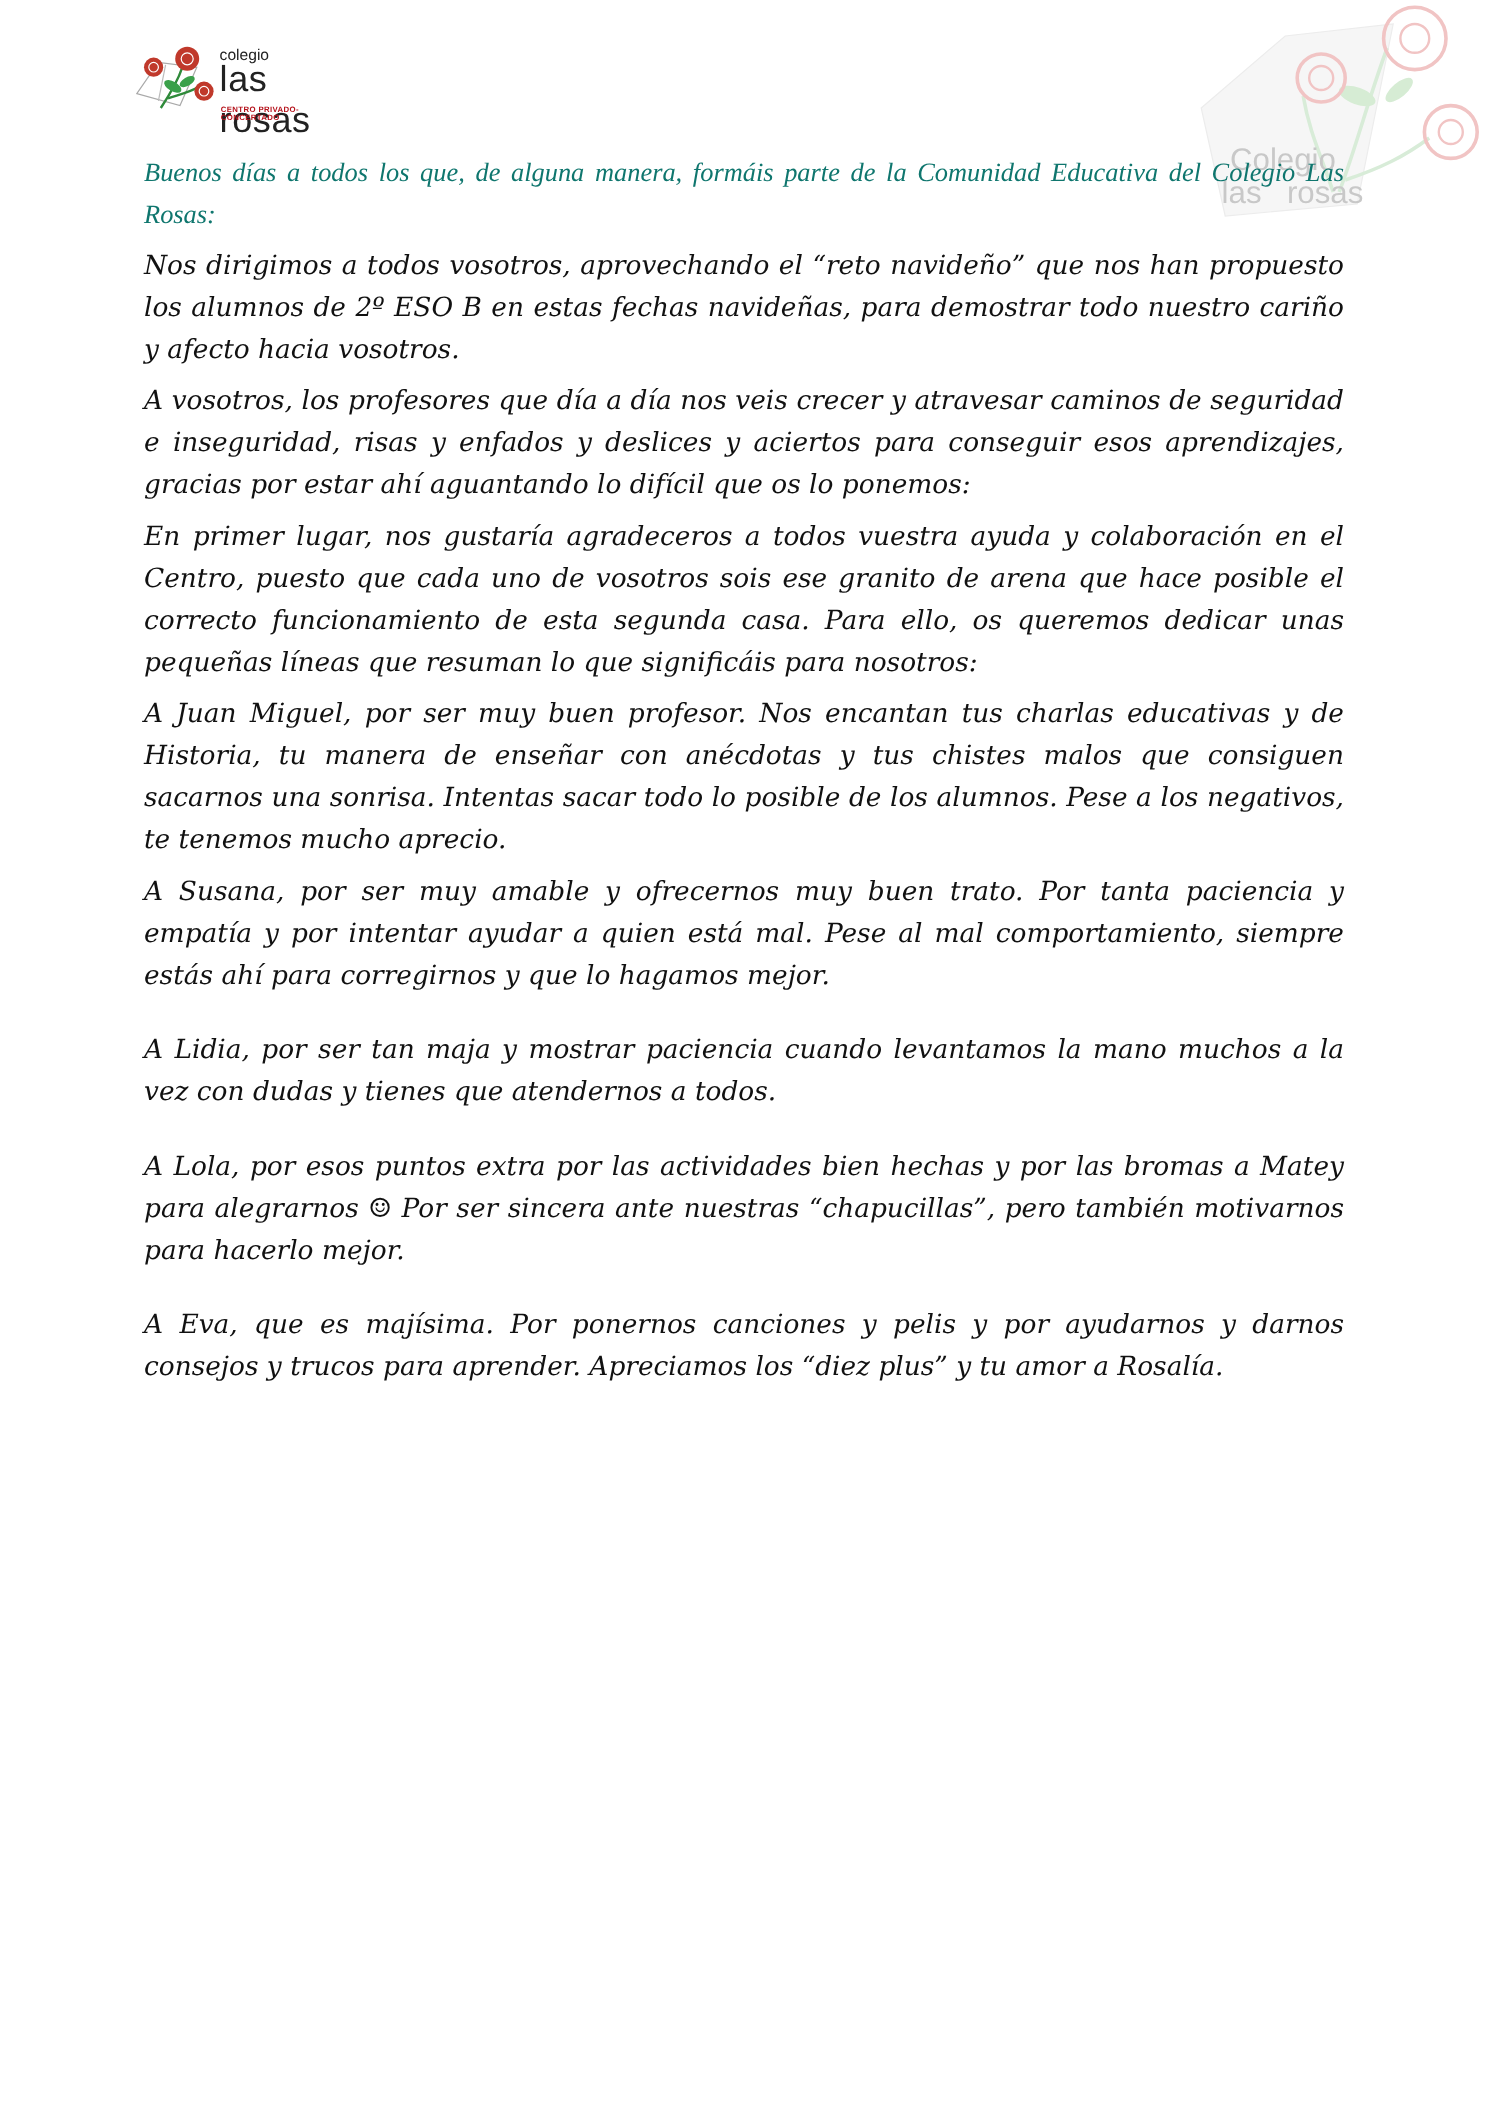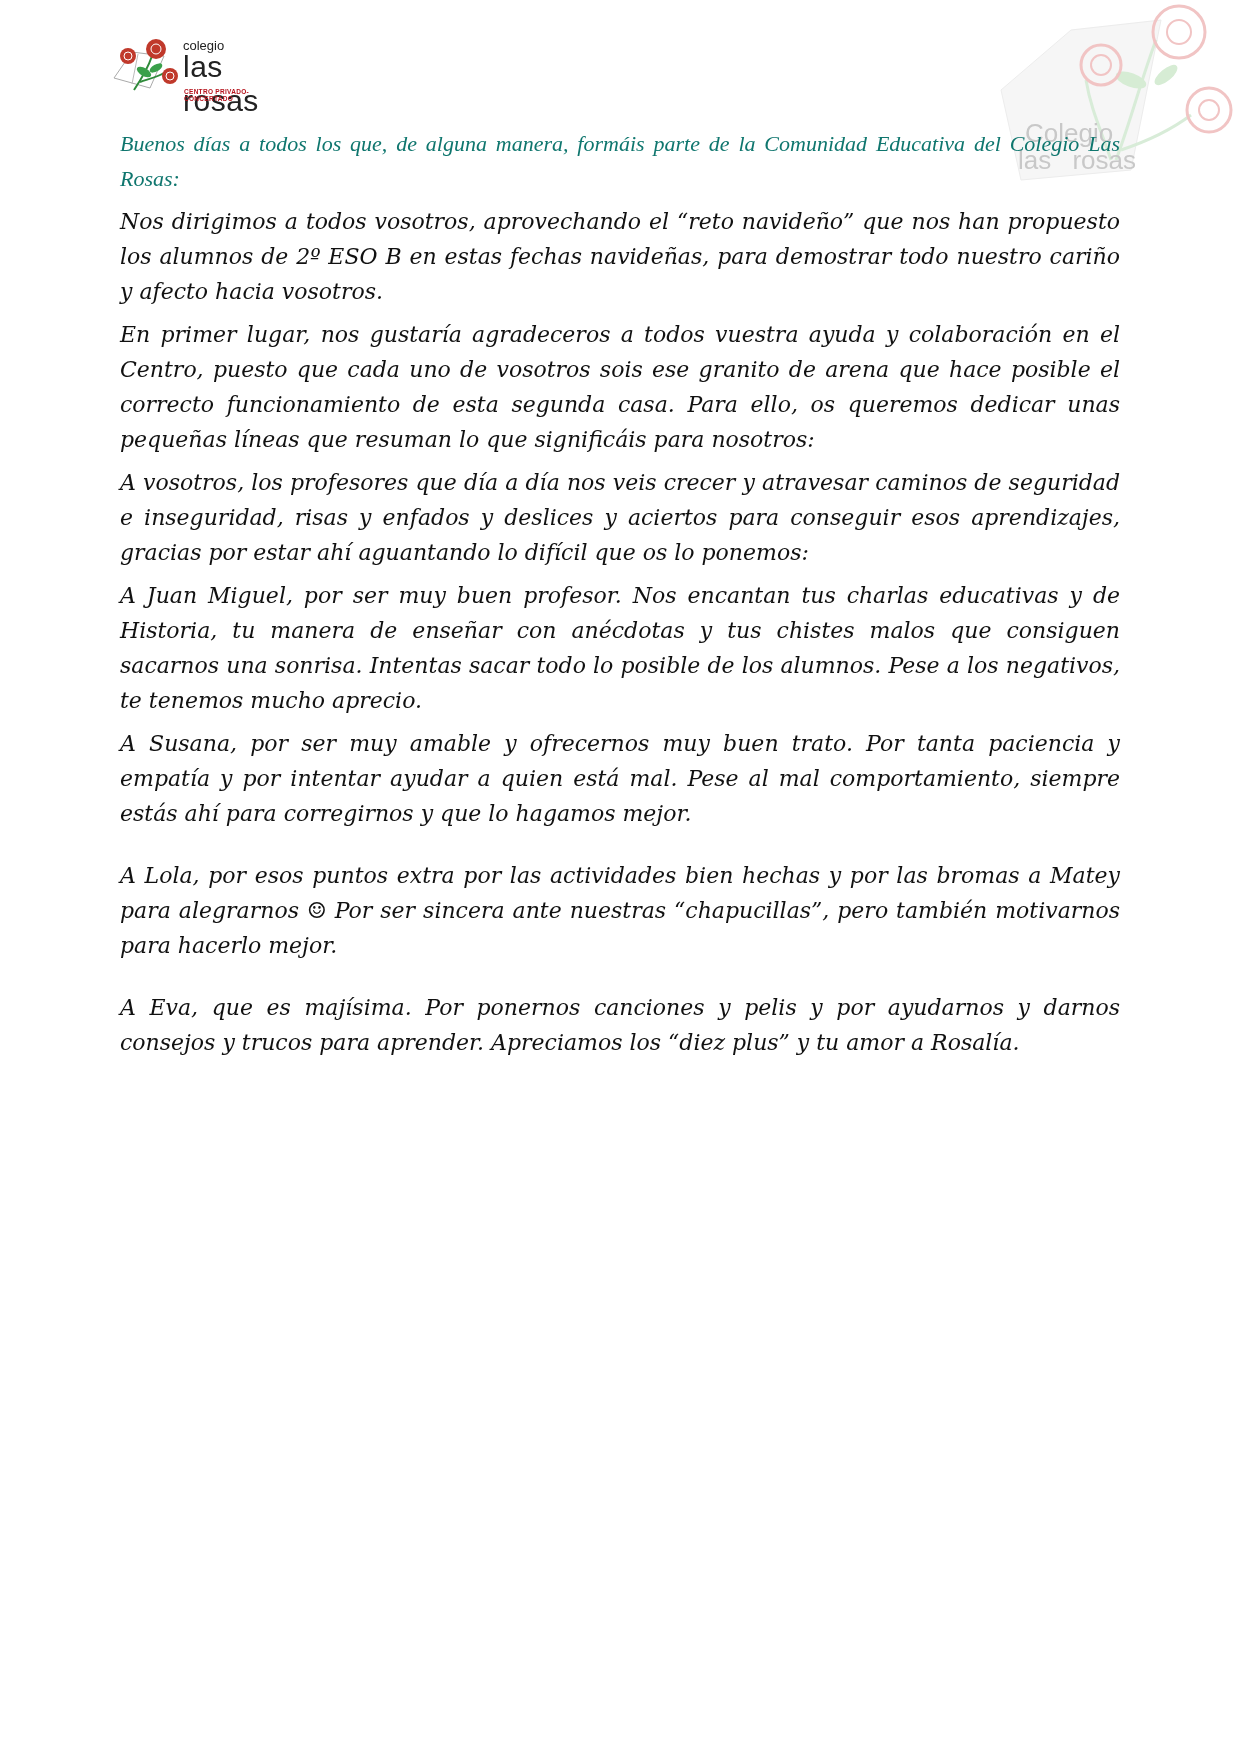--- a/index.html
+++ b/index.html
@@ -61,19 +61,20 @@
   <circle cx="188" cy="32" r="12" fill="none" stroke="#f1c4c4" stroke-width="2"></circle>
   <circle cx="218" cy="110" r="22" fill="none" stroke="#f1c4c4" stroke-width="3"></circle>
   <circle cx="218" cy="110" r="10" fill="none" stroke="#f1c4c4" stroke-width="2"></circle>
 </svg>
 <span class="wm-text1">Colegio</span>
 <span class="wm-text2">las rosas</span>
 
 <div class="content">
   <p class="intro">Buenos días a todos los que, de alguna manera, formáis parte de la Comunidad Educativa del Colegio Las Rosas:</p>
   <p class="p-gap">Nos dirigimos a todos vosotros, aprovechando el “reto navideño” que nos han propuesto los alumnos de 2º ESO B en estas fechas navideñas, para demostrar todo nuestro cariño y afecto hacia vosotros.</p>
+  <p class="p-gap">A vosotros, los profesores que día a día nos veis crecer y atravesar caminos de seguridad e inseguridad, risas y enfados y deslices y aciertos para conseguir esos aprendizajes, gracias por estar ahí aguantando lo difícil que os lo ponemos:</p>
   <p class="p-gap">En primer lugar, nos gustaría agradeceros a todos vuestra ayuda y colaboración en el Centro, puesto que cada uno de vosotros sois ese granito de arena que hace posible el correcto funcionamiento de esta segunda casa. Para ello, os queremos dedicar unas pequeñas líneas que resuman lo que significáis para nosotros:</p>
-  <p class="p-gap">A vosotros, los profesores que día a día nos veis crecer y atravesar caminos de seguridad e inseguridad, risas y enfados y deslices y aciertos para conseguir esos aprendizajes, gracias por estar ahí aguantando lo difícil que os lo ponemos:</p>
   <p class="p-gap">A Juan Miguel, por ser muy buen profesor. Nos encantan tus charlas educativas y de Historia, tu manera de enseñar con anécdotas y tus chistes malos que consiguen sacarnos una sonrisa. Intentas sacar todo lo posible de los alumnos. Pese a los negativos, te tenemos mucho aprecio.</p>
   <p class="p-gap-lg">A Susana, por ser muy amable y ofrecernos muy buen trato. Por tanta paciencia y empatía y por intentar ayudar a quien está mal. Pese al mal comportamiento, siempre estás ahí para corregirnos y que lo hagamos mejor.</p>
+  <p class="p-gap-lg">A Lidia, por ser tan maja y mostrar paciencia cuando levantamos la mano muchos a la vez con dudas y tienes que atendernos a todos.</p>
   <p class="p-gap-lg">A Lola, por esos puntos extra por las actividades bien hechas y por las bromas a Matey para alegrarnos ☺ Por ser sincera ante nuestras “chapucillas”, pero también motivarnos para hacerlo mejor.</p>
   <p>A Eva, que es majísima. Por ponernos canciones y pelis y por ayudarnos y darnos consejos y trucos para aprender. Apreciamos los “diez plus” y tu amor a Rosalía.</p>
 </div>
 
 </body></html>

